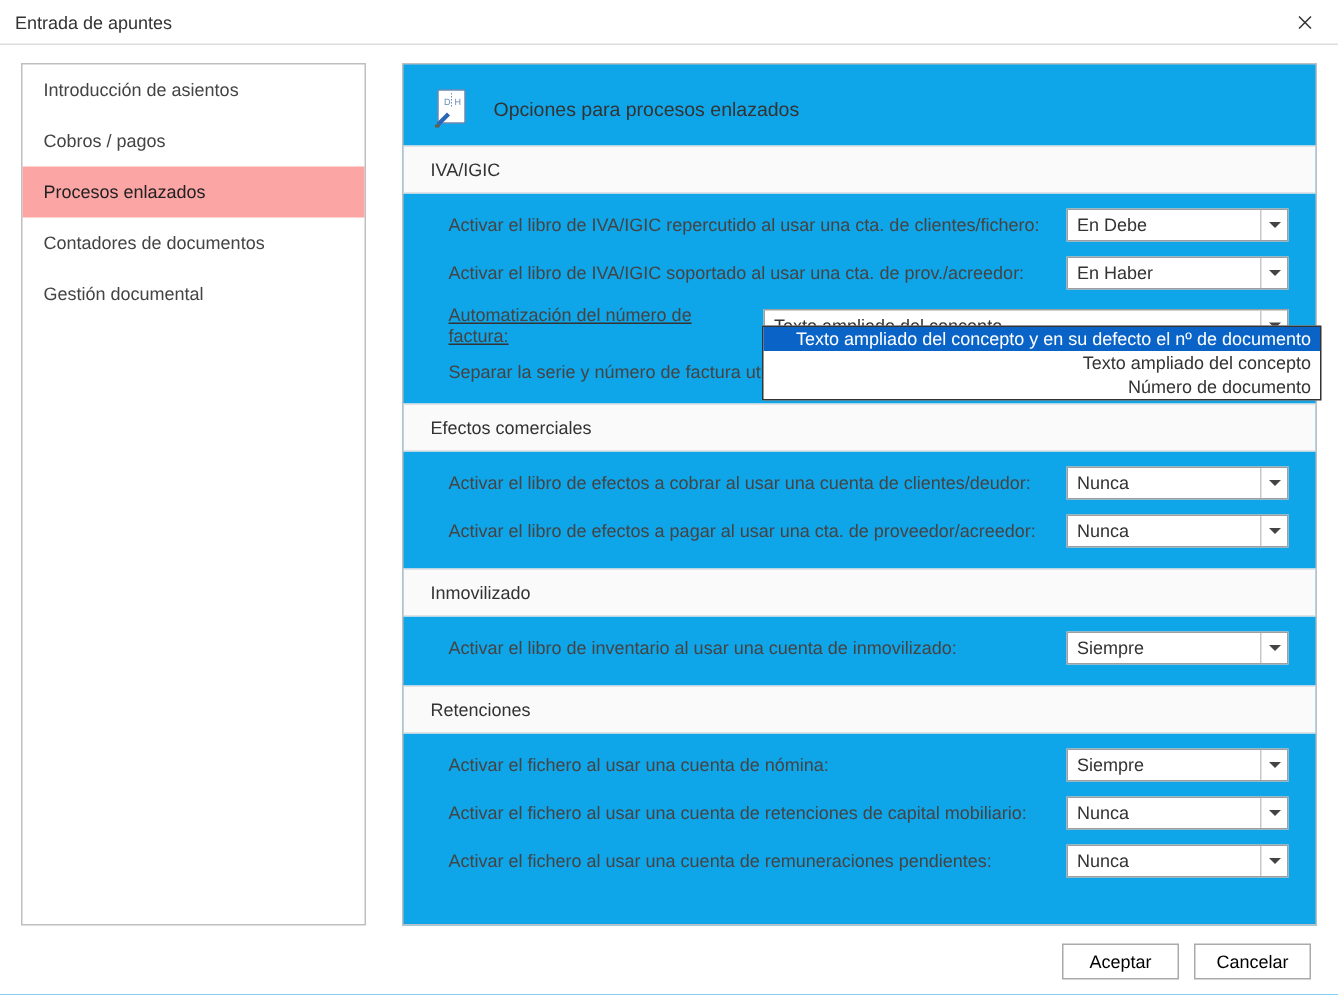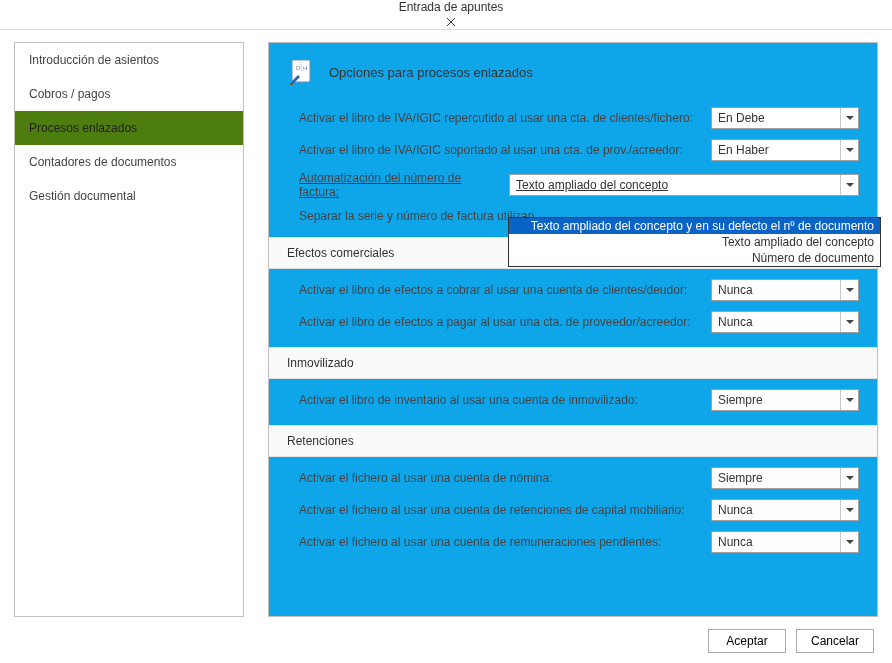--- a/index.html
+++ b/index.html
@@ -1,24 +1,24 @@
 <!DOCTYPE html>
 <html><head>
   <meta charset="utf-8">
   <style>
     * { box-sizing: border-box; margin: 0; padding: 0; }
     body { font-family: "Segoe UI", Tahoma, sans-serif; font-size: 12px; color: #333; background: #fff; width: 892px; height: 663px; overflow: hidden; }
-    .titlebar { height: 30px; display: flex; align-items: center; justify-content: space-between; padding: 0 0 0 10px; border-bottom: 1px solid #ddd; flex-direction: column; }
+    .titlebar { height: 30px; display: flex; align-items: center; justify-content: space-between; padding: 0 0 0 10px; border-bottom: 1px solid #ddd; }
     .titlebar .title { font-size: 12px; color: #333; }
     .titlebar .close { width: 44px; height: 30px; display: flex; align-items: center; justify-content: center; cursor: pointer; }
     .body { padding: 12px 14px 10px 14px; display: flex; flex-direction: column; height: calc(100% - 30px); }
     .columns { display: flex; gap: 24px; flex: 1; min-height: 0; }
     .sidebar { width: 234px; border: 1px solid #bfbfbf; background: #fff; }
     .sidebar-item { padding: 10px 14px; font-size: 12px; color: #444; cursor: pointer; }
-    .sidebar-item.active { background: #4d7c0f; color: #222; }
+    .sidebar-item.active { background: #fca5a5; color: #222; }
     .main { flex: 1; border: 1px solid #bfbfbf; background: #0ea5e9; padding: 14px 0 0 0; overflow: visible; position: relative; }
     .hdr { display: flex; align-items: center; gap: 12px; padding: 0 18px 10px 18px; }
     .hdr h1 { font-size: 13px; font-weight: normal; color: #333; }
     .icon-box { width: 30px; height: 30px; position: relative; }
     .section-title { font-size: 12px; color: #333; padding: 8px 18px 8px 18px; border-top: 1px solid #e2e2e2; border-bottom: 1px solid #e2e2e2; background: #fafafa; }
     .section-title.first { border-top: 1px solid #e2e2e2; }
     .section-body { padding: 10px 18px 14px 30px; display: flex; flex-direction: column; gap: 10px; }
     .row { display: flex; align-items: center; gap: 10px; }
     .row .label { flex: 1; font-size: 12px; color: #444; }
     .select { position: relative; width: 148px; height: 22px; border: 1px solid #9f9f9f; background: #fff; display: flex; align-items: center; padding: 0 6px; font-size: 12px; cursor: pointer; }
@@ -61,20 +61,21 @@
             <text x="9" y="13" font-size="6" fill="#6a8bb5">D</text>
             <text x="16" y="13" font-size="6" fill="#6a8bb5">H</text>
             <line x1="14" y1="5" x2="14" y2="14" stroke="#6a8bb5" stroke-width="0.7" stroke-dasharray="1,1"></line>
             <path d="M4 25 L11 18 L13 20 L6 27 Z" fill="#2a66b6"></path>
             <rect x="3" y="26" width="3" height="2" fill="#6b5a3d"></rect>
           </svg>
         </div>
         <h1>Opciones para procesos enlazados</h1>
       </div>
 
+      <div class="section-title first">IVA/IGIC</div>
       <div class="section-body">
         <div class="row">
           <span class="label">Activar el libro de IVA/IGIC repercutido al usar una cta. de clientes/fichero:</span>
           <div class="select">
             <span>En Debe</span>
             <span class="caret"></span>
           </div>
         </div>
         <div class="row">
           <span class="label">Activar el libro de IVA/IGIC soportado al usar una cta. de prov./acreedor:</span>

